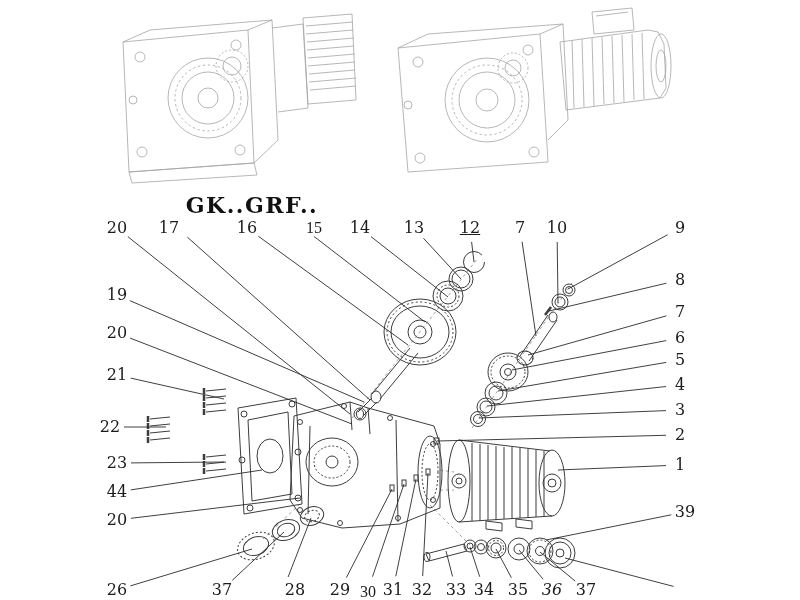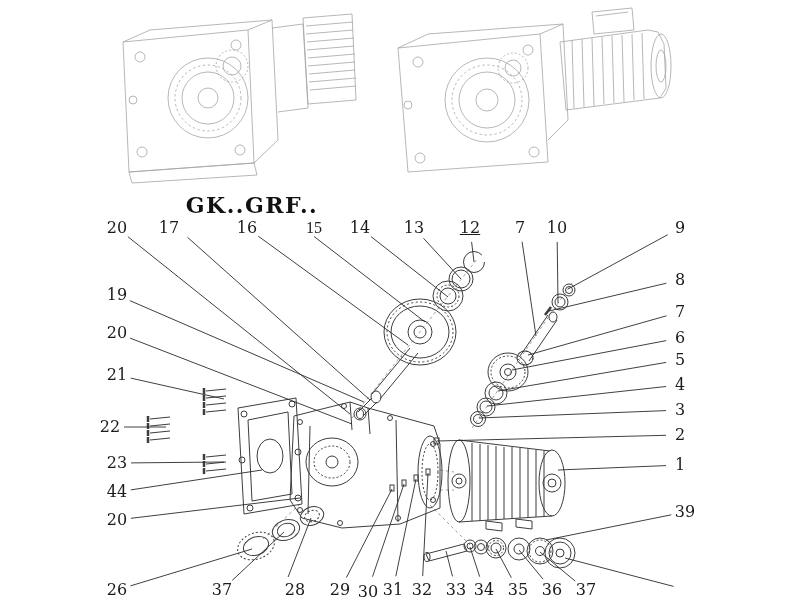--- a/index.html
+++ b/index.html
@@ -299,23 +299,23 @@
       <div class="callout" style="left: 117px; top: 333px;">20</div>
       <div class="callout" style="left: 117px; top: 375px;">21</div>
       <div class="callout" style="left: 110px; top: 427px;">22</div>
       <div class="callout" style="left: 117px; top: 463px;">23</div>
       <div class="callout" style="left: 117px; top: 492px;">44</div>
       <div class="callout" style="left: 117px; top: 520px;">20</div>
       <div class="callout" style="left: 117px; top: 590px;">26</div>
       <div class="callout" style="left: 222px; top: 590px;">37</div>
       <div class="callout" style="left: 283px; top: 590px; margin-left: 12px;">28</div>
       <div class="callout" style="left: 340px; top: 590px;">29</div>
-      <div class="callout" style="left: 368px; top: 592px;">30</div>
+      <div class="callout" style="left: 368px; top: 592px; font-family: Liberation Serif, serif;">30</div>
       <div class="callout" style="left: 393px; top: 590px;">31</div>
       <div class="callout" style="left: 422px; top: 590px;">32</div>
       <div class="callout" style="left: 456px; top: 590px;">33</div>
       <div class="callout" style="left: 484px; top: 590px;">34</div>
       <div class="callout" style="left: 518px; top: 590px;">35</div>
-      <div class="callout" style="left: 552px; top: 590px;">36</div>
+      <div class="callout" style="left: 552px; top: 590px; font-style: italic;">36</div>
       <div class="callout" style="left: 586px; top: 590px;">37</div>
     </div>
 
 </div>
 
 </body></html>

